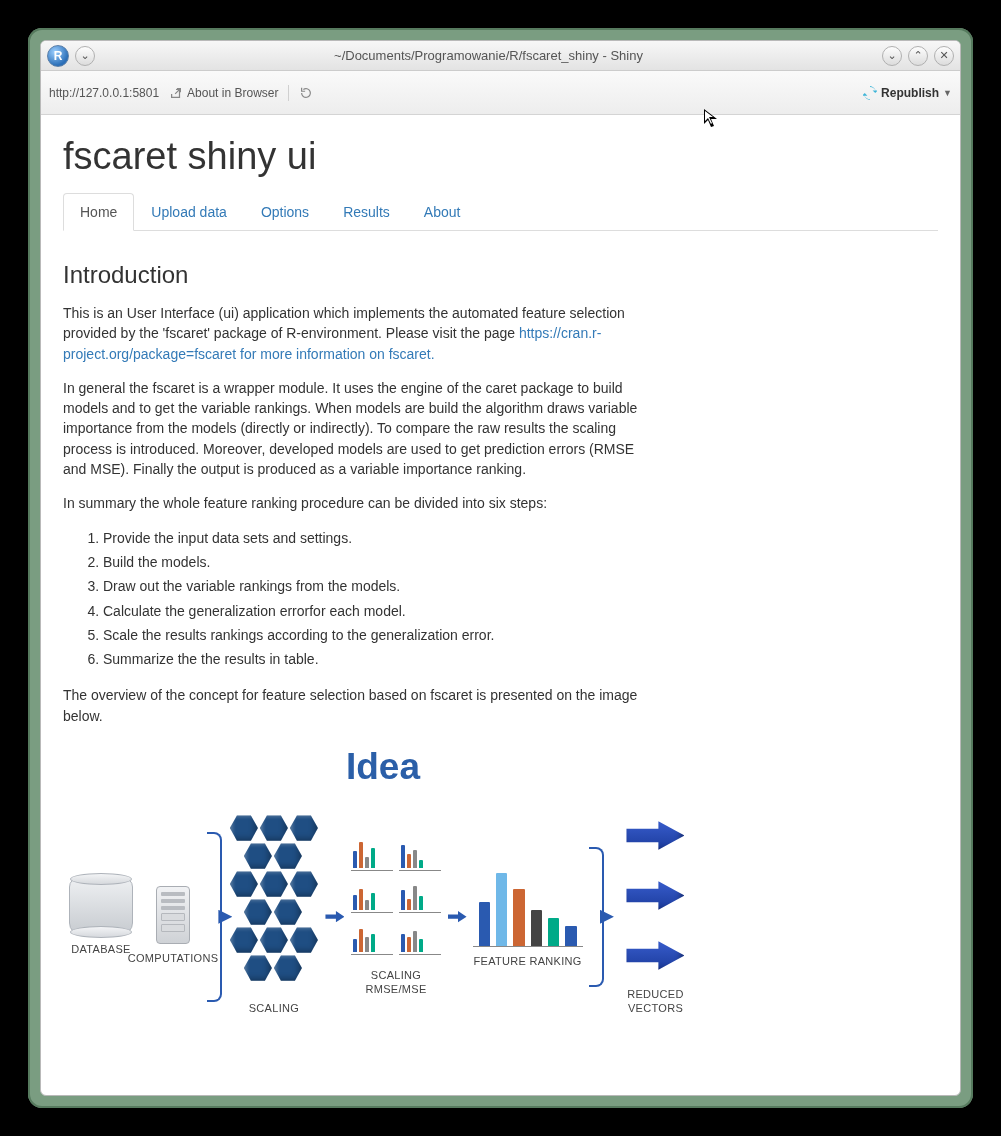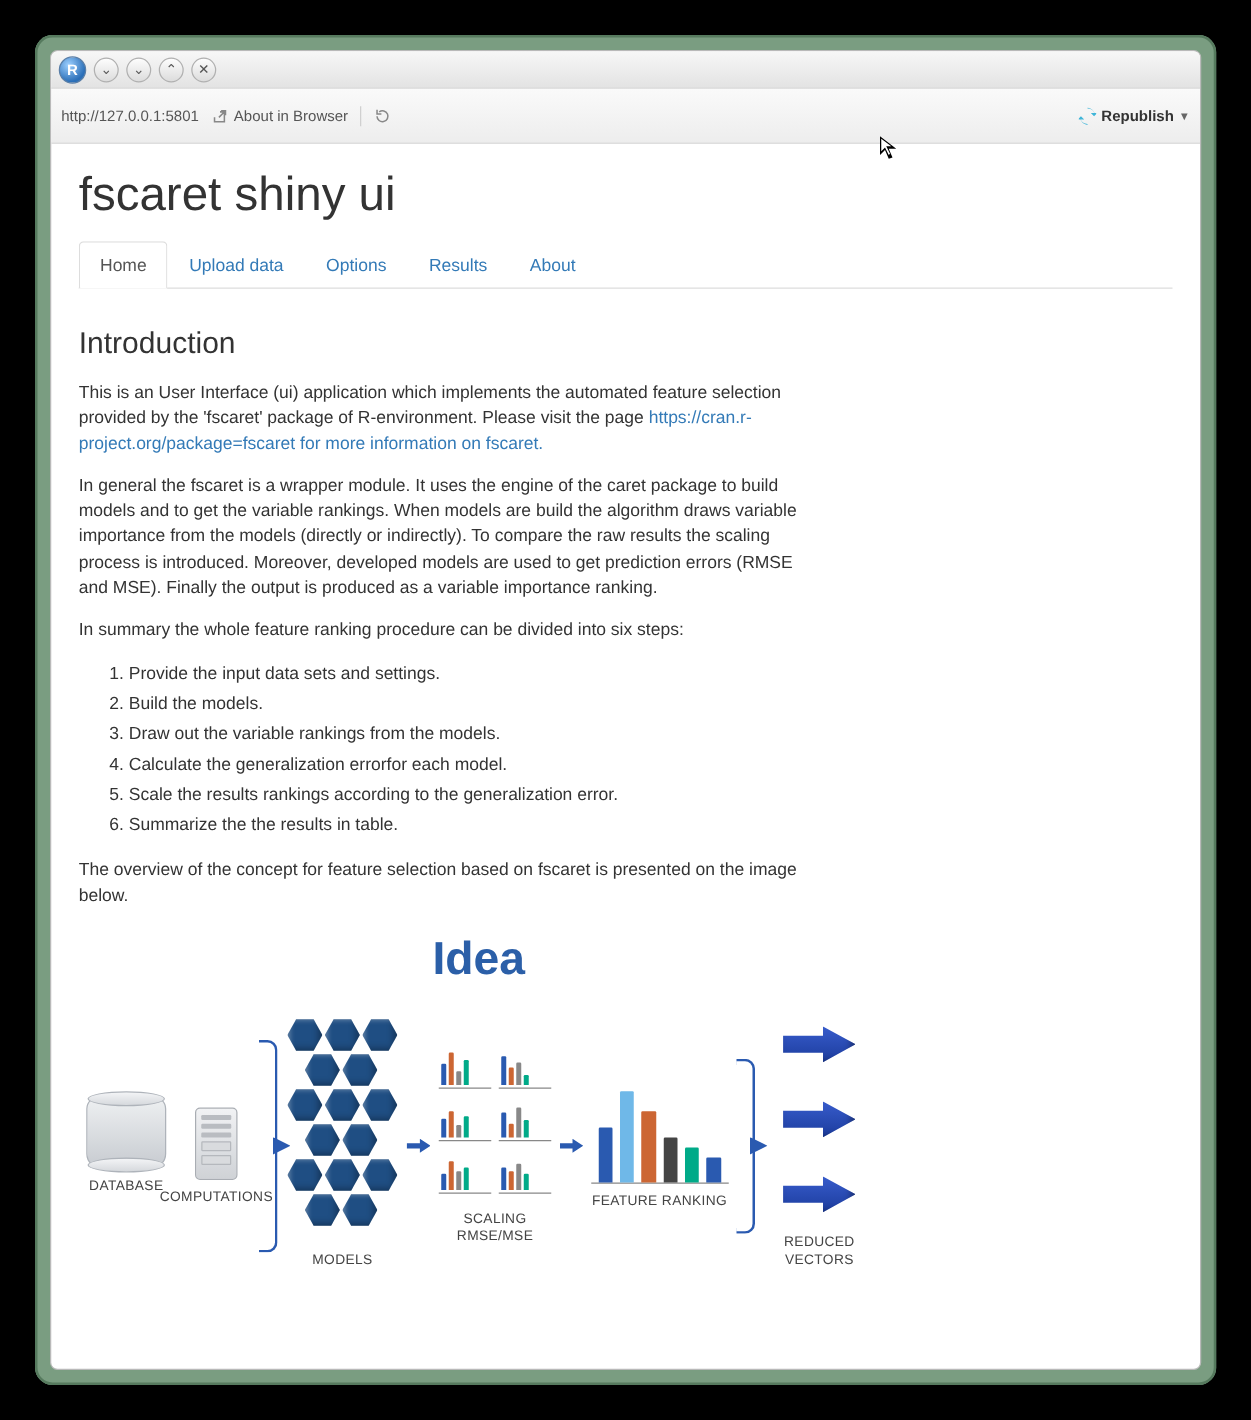--- a/index.html
+++ b/index.html
@@ -249,20 +249,21 @@
 <div class="outer-frame">
   <div class="window">
 
     <div class="titlebar">
       <div class="tb-left">
         <div class="r-logo">R</div>
         <div class="tb-btn">
           <span>⌄</span>
         </div>
       </div>
+      <div class="tb-title">~/Documents/Programowanie/R/fscaret_shiny - Shiny</div>
       <div class="tb-right">
         <div class="tb-btn">
           <span>⌄</span>
         </div>
         <div class="tb-btn">
           <span>⌃</span>
         </div>
         <div class="tb-btn">
           <span>✕</span>
         </div>
@@ -367,21 +368,21 @@
               <div class="hex offset"></div>
                 <div class="hex offset"></div>
                 <div class="hex offset" style="visibility:hidden"></div>
               <div class="hex"></div>
                 <div class="hex"></div>
                 <div class="hex"></div>
               <div class="hex offset"></div>
                 <div class="hex offset"></div>
                 <div class="hex offset" style="visibility:hidden"></div>
             </div>
-            <div class="lbl" style="margin-top:18px;">MODELS</div>
+            <div class="lbl" style="margin-top:18px;">SCALING</div>
           </div>
 
           <div class="flow-arrow"></div>
 
           <div class="stage" style="width:100px;">
             <div class="mini-charts">
               <div class="mini-chart">
                   <span style="height:60%;background:#2a5ab0"></span>
                   <span style="height:90%;background:#c63"></span>
                   <span style="height:40%;background:#888"></span>

